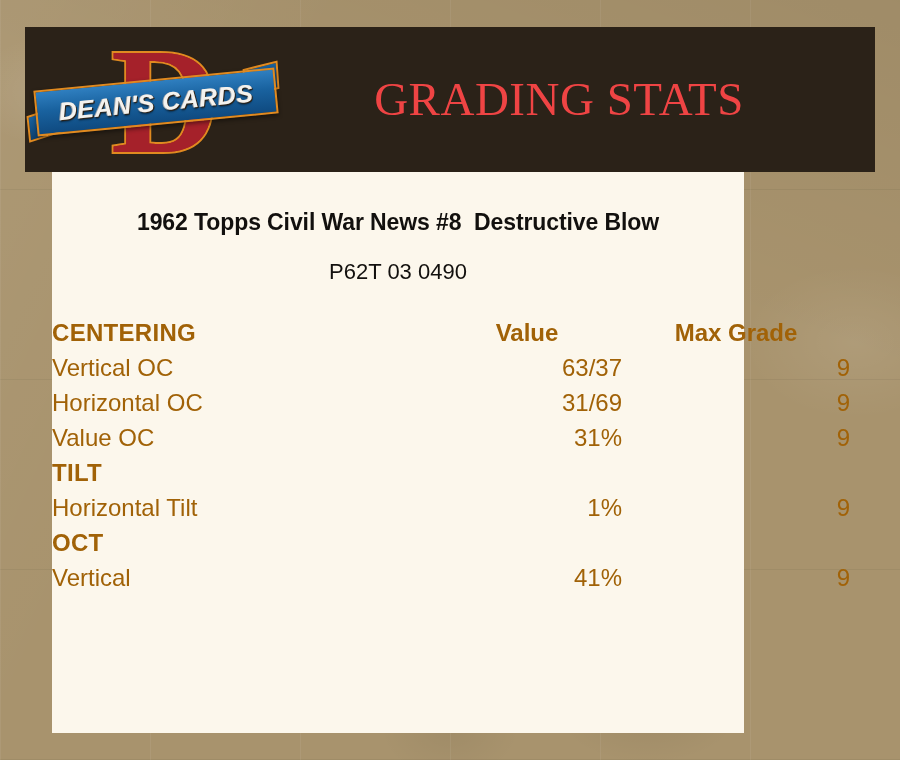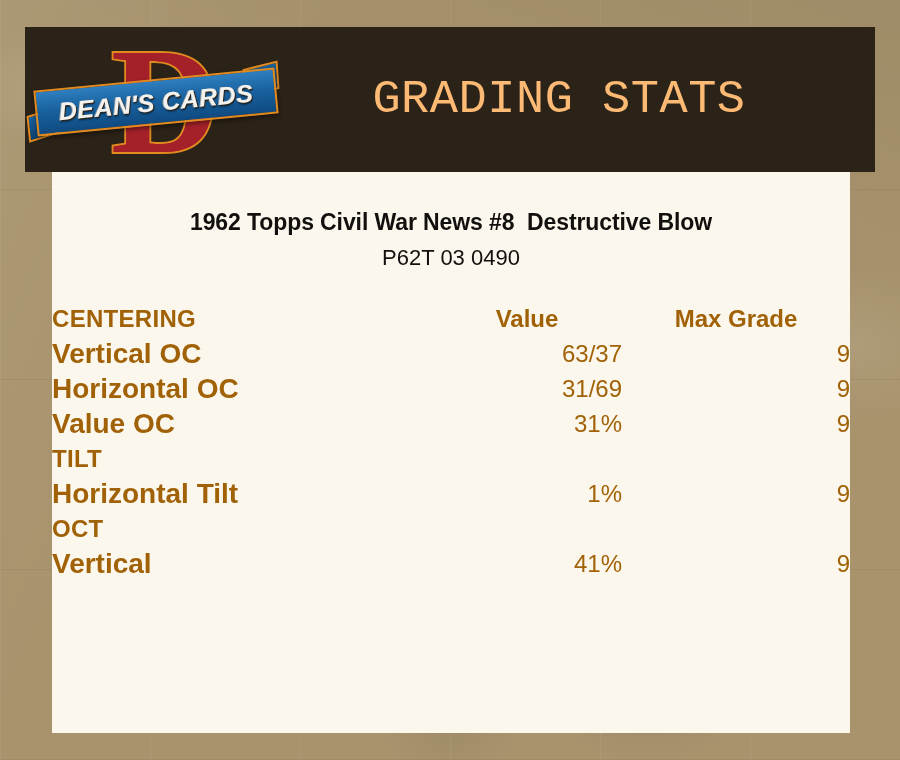--- a/index.html
+++ b/index.html
@@ -155,42 +155,42 @@
     user-select: none;
   }
 
   
   #header-titles {
     flex: 1 1 auto;
     text-align: center;
     padding-right: 40px;
   }
   #header-title-main {
-    font-family: Liberation Mono, monospace;
+    font-family: Liberation Serif, serif;
     font-size: 47px;
     font-weight: normal;
-    color: #fdba74;
+    color: #ef4444;
     line-height: 1.05;
     letter-spacing: 0.5px;
   }
   #header-title-sub {
     font-family: "Liberation Sans", sans-serif;
     font-size: 34px;
     font-weight: normal;
     color: #fdf9f0;
     line-height: 1.25;
     margin-top: 2px;
   }
 
   
   #content-panel {
     position: absolute;
     left: 52px;
     top: 172px;
-    width: 798px;
+    width: 692px;
     height: 561px;
     background-color: #fcf7ec;
     z-index: 2;
   }
 
   
   #card-title-block {
     text-align: center;
     padding-top: 37px;
   }
@@ -200,21 +200,21 @@
     font-size: 23px;
     color: #12100e;
     letter-spacing: -0.1px;
     white-space: pre;
   }
   #card-code {
     font-family: "Liberation Sans", sans-serif;
     font-weight: normal;
     font-size: 22px;
     color: #12100e;
-    margin-top: 9px;
+    margin-top: 23px;
   }
 
   
   #stats-table {
     margin-top: 30px;
     width: 100%;
     border-collapse: collapse;
     table-layout: fixed;
   }
   #stats-table col.c-label { width: 380px; }
@@ -235,22 +235,22 @@
     font-size: 24px;
     padding-left: 100px;
     letter-spacing: 0.3px;
   }
   .col-head {
     font-weight: bold;
     font-size: 24px;
     text-align: center;
   }
   .stat-row .label {
-    font-size: 28px;
-    font-weight: bold;
+    font-size: 24px;
+    font-weight: normal;
     padding-left: 151px;
   }
   .stat-row .value,
   .stat-row .grade {
     font-size: 24px;
     font-weight: normal;
     text-align: right;
   }
 </style>
 </head>

